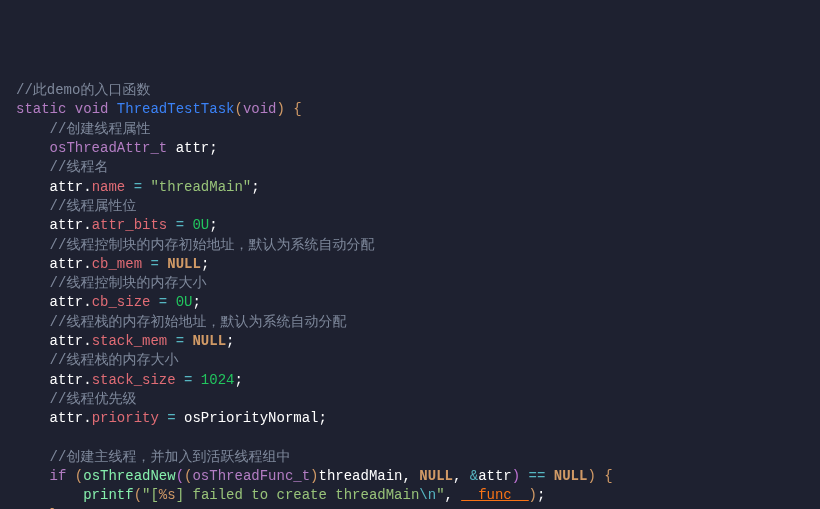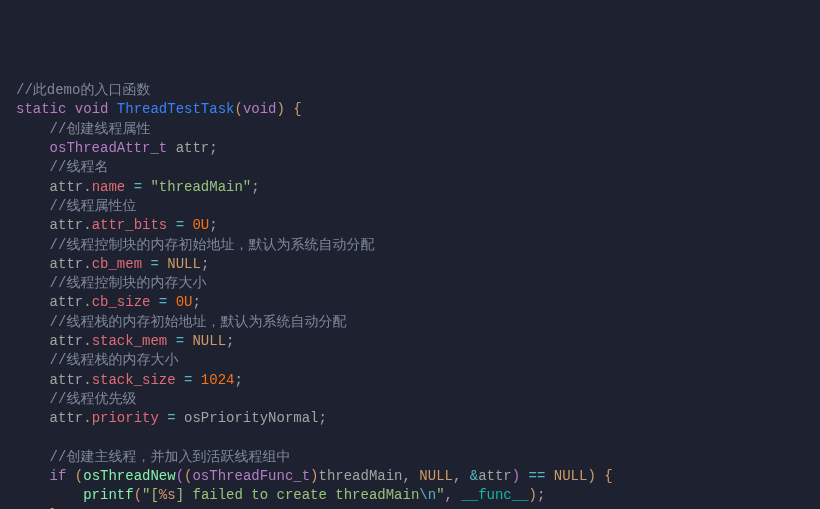--- a/index.html
+++ b/index.html
@@ -21,24 +21,24 @@
   .type { color: #b37dc3; text-align: center; }
   .func { color: #86efac; }
   .fdef { color: #3b82f6; }
   .paren { color: #d19a66; }
   .brace { color: #d19a66; }
   .bracket { color: #be72d3; }
   .prop { color: #e06c75; }
   .op { color: #56b6c2; }
   .string { color: #98c379; }
   .escape { color: #56b6c2; }
-  .num { color: #f97316; }
-  .null { color: #d19a66; }
-  .var { color: #a3a3a3; }
-  .ident { color: #14b8a6; }
+  .num { color: #22c55e; }
+  .null { color: #d19a66; font-weight: bold; }
+  .var { color: #ffffff; }
+  .ident { color: #f97316; text-decoration: underline; }
   .fmt { color: #d19a66; }
 </style>
 </head>
 <body>
 
 
 
 <div><span class="line"><span class="comment">//此demo的入口函数</span></span><span class="line"><span class="keyword">static</span> <span class="keyword">void</span> <span class="fdef">ThreadTestTask</span><span class="paren">(</span><span class="keyword">void</span><span class="paren">)</span> <span class="brace">{</span></span><span class="line">    <span class="comment">//创建线程属性</span></span><span class="line">    <span class="type">osThreadAttr_t</span> <span class="var">attr</span><span class="var">;</span></span><span class="line">    <span class="comment">//线程名</span></span><span class="line">    <span class="var">attr</span><span class="var">.</span><span class="prop">name</span> <span class="op">=</span> <span class="string">"threadMain"</span><span class="var">;</span></span><span class="line">    <span class="comment">//线程属性位</span></span><span class="line">    <span class="var">attr</span><span class="var">.</span><span class="prop">attr_bits</span> <span class="op">=</span> <span class="num">0U</span><span class="var">;</span></span><span class="line">    <span class="comment">//线程控制块的内存初始地址，默认为系统自动分配</span></span><span class="line">    <span class="var">attr</span><span class="var">.</span><span class="prop">cb_mem</span> <span class="op">=</span> <span class="null">NULL</span><span class="var">;</span></span><span class="line">    <span class="comment">//线程控制块的内存大小</span></span><span class="line">    <span class="var">attr</span><span class="var">.</span><span class="prop">cb_size</span> <span class="op">=</span> <span class="num">0U</span><span class="var">;</span></span><span class="line">    <span class="comment">//线程栈的内存初始地址，默认为系统自动分配</span></span><span class="line">    <span class="var">attr</span><span class="var">.</span><span class="prop">stack_mem</span> <span class="op">=</span> <span class="null">NULL</span><span class="var">;</span></span><span class="line">    <span class="comment">//线程栈的内存大小</span></span><span class="line">    <span class="var">attr</span><span class="var">.</span><span class="prop">stack_size</span> <span class="op">=</span> <span class="num">1024</span><span class="var">;</span></span><span class="line">    <span class="comment">//线程优先级</span></span><span class="line">    <span class="var">attr</span><span class="var">.</span><span class="prop">priority</span> <span class="op">=</span> <span class="var">osPriorityNormal</span><span class="var">;</span></span><span class="line"> </span><span class="line">    <span class="comment">//创建主线程，并加入到活跃线程组中</span></span><span class="line">    <span class="keyword">if</span> <span class="paren">(</span><span class="func">osThreadNew</span><span class="bracket">(</span><span class="paren">(</span><span class="type">osThreadFunc_t</span><span class="paren">)</span><span class="var">threadMain</span><span class="var">,</span> <span class="null">NULL</span><span class="var">,</span> <span class="op">&amp;</span><span class="var">attr</span><span class="bracket">)</span> <span class="op">==</span> <span class="null">NULL</span><span class="paren">)</span> <span class="brace">{</span></span><span class="line">        <span class="func">printf</span><span class="paren">(</span><span class="string">"[</span><span class="fmt">%s</span><span class="string">] failed to create threadMain</span><span class="escape">\n</span><span class="string">"</span><span class="var">,</span> <span class="ident">__func__</span><span class="paren">)</span><span class="var">;</span></span><span class="line">    <span class="brace">}</span></span></div>
 
 

